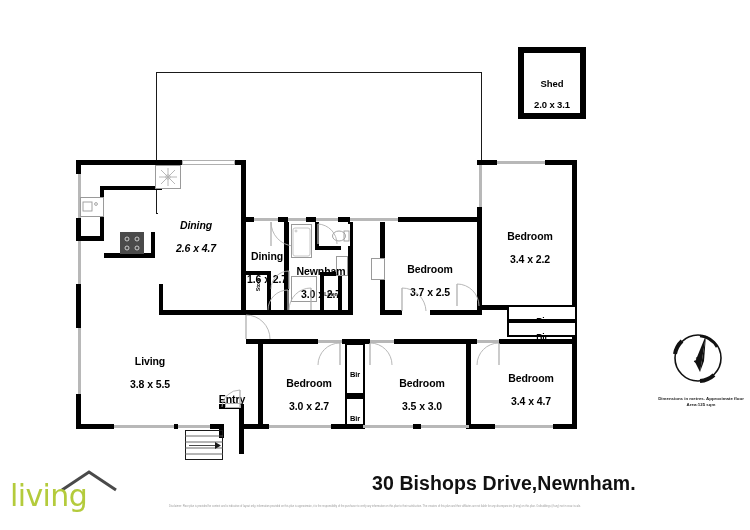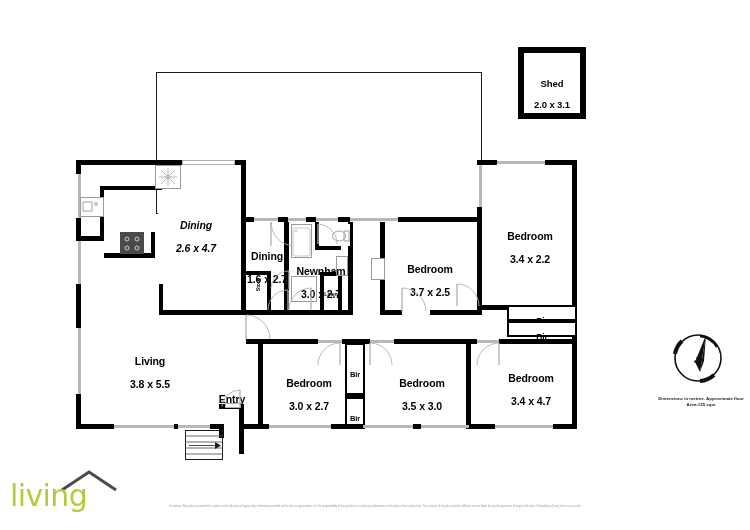--- a/index.html
+++ b/index.html
@@ -358,20 +358,21 @@
     <path d="M5,24 A23,23 0 0 1 12,11" fill="none" stroke="#111" stroke-width="4"></path>
     <path d="M44,45 A23,23 0 0 1 30,51" fill="none" stroke="#111" stroke-width="4"></path>
     <path d="M30,6 A23,23 0 0 1 47,17" fill="none" stroke="#111" stroke-width="2.5"></path>
     <polygon points="36,5 30,42 25,32" fill="#111"></polygon>
     <polygon points="36,5 30,42 34,31" fill="#111"></polygon>
     <text x="28" y="34" font-family="Liberation Sans, sans-serif" font-size="9" font-weight="bold" fill="#111" text-anchor="middle" transform="rotate(-62 28 31)">N</text>
   </svg>
   <div id="compass-note">Dimensions in metres.
 Approximate floor Area:125 sqm</div>
 
+  <div id="footer-title">30 Bishops Drive,Newnham.</div>
   <div id="disclaimer">Disclaimer: Floor plan is provided for context and is indicative of layout only, information provided on this plan is approximate, it is the responsibility of the purchaser to verify any information on this plan to their satisfaction. The creators of this plan and their affiliates are not liable for any discrepancies (if any) on this plan. Outbuildings (if any) not in exact scale.</div>
 
   <div id="logo">
     <svg style="position:absolute;left:52px;top:0px;" width="60" height="22">
       <polyline points="2,20 29,2 56,20" fill="none" stroke="#4a4a4a" stroke-width="3" stroke-linejoin="miter"></polyline>
     </svg>
     <div class="lg-living">living</div>
   </div>
 
 </div>

